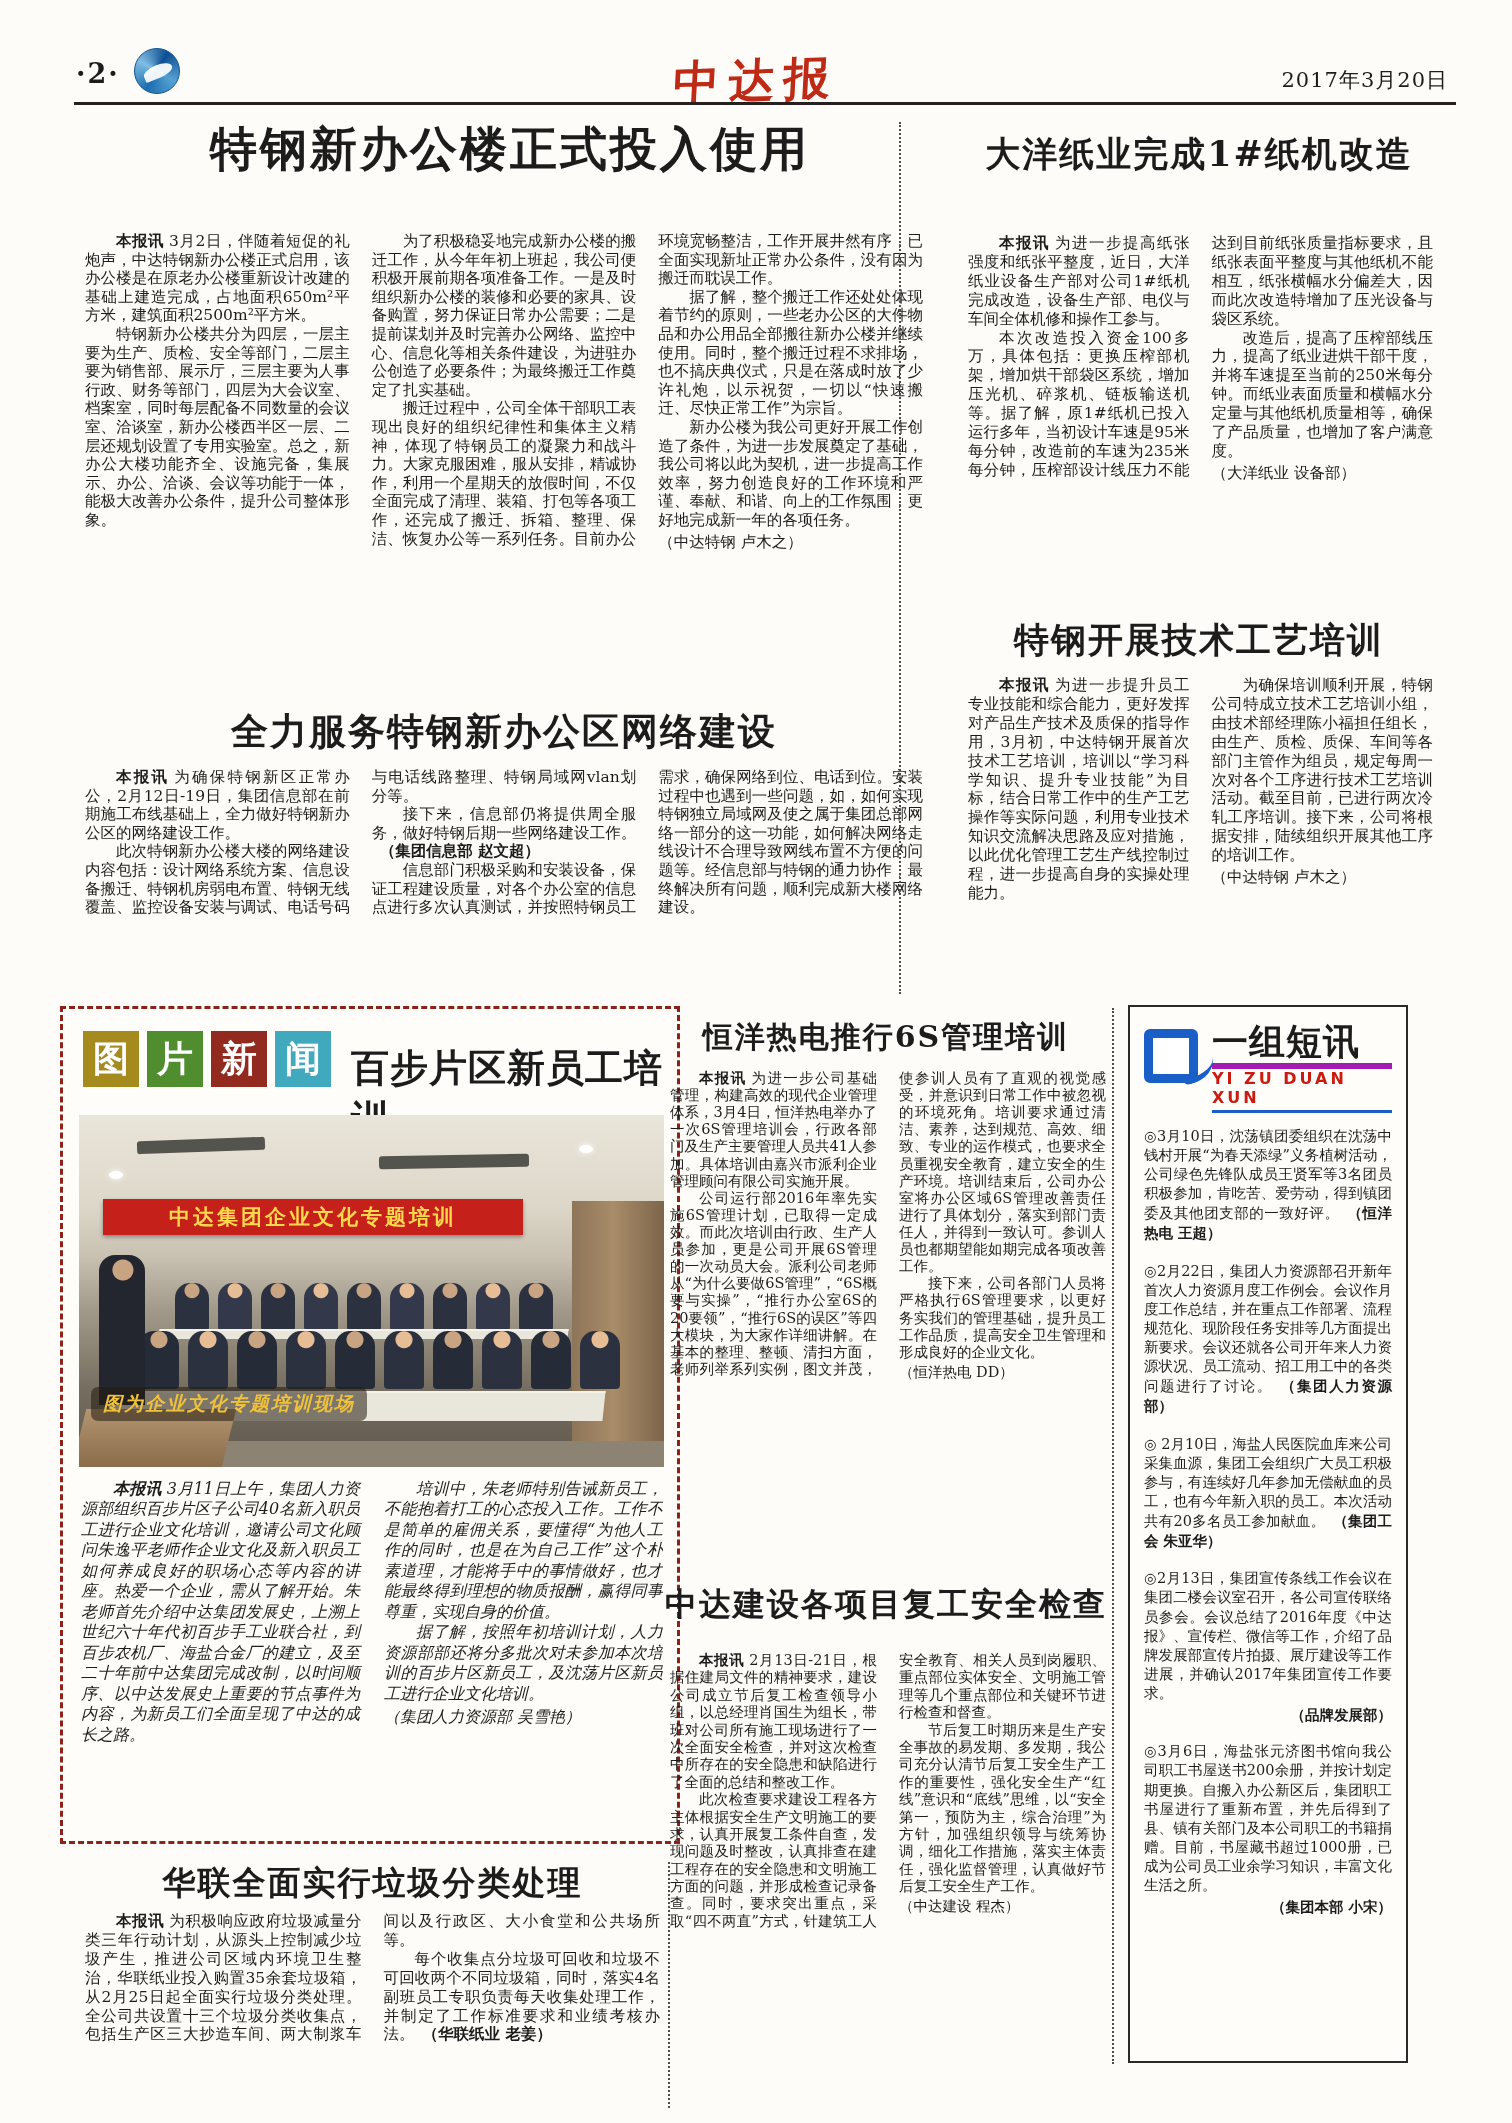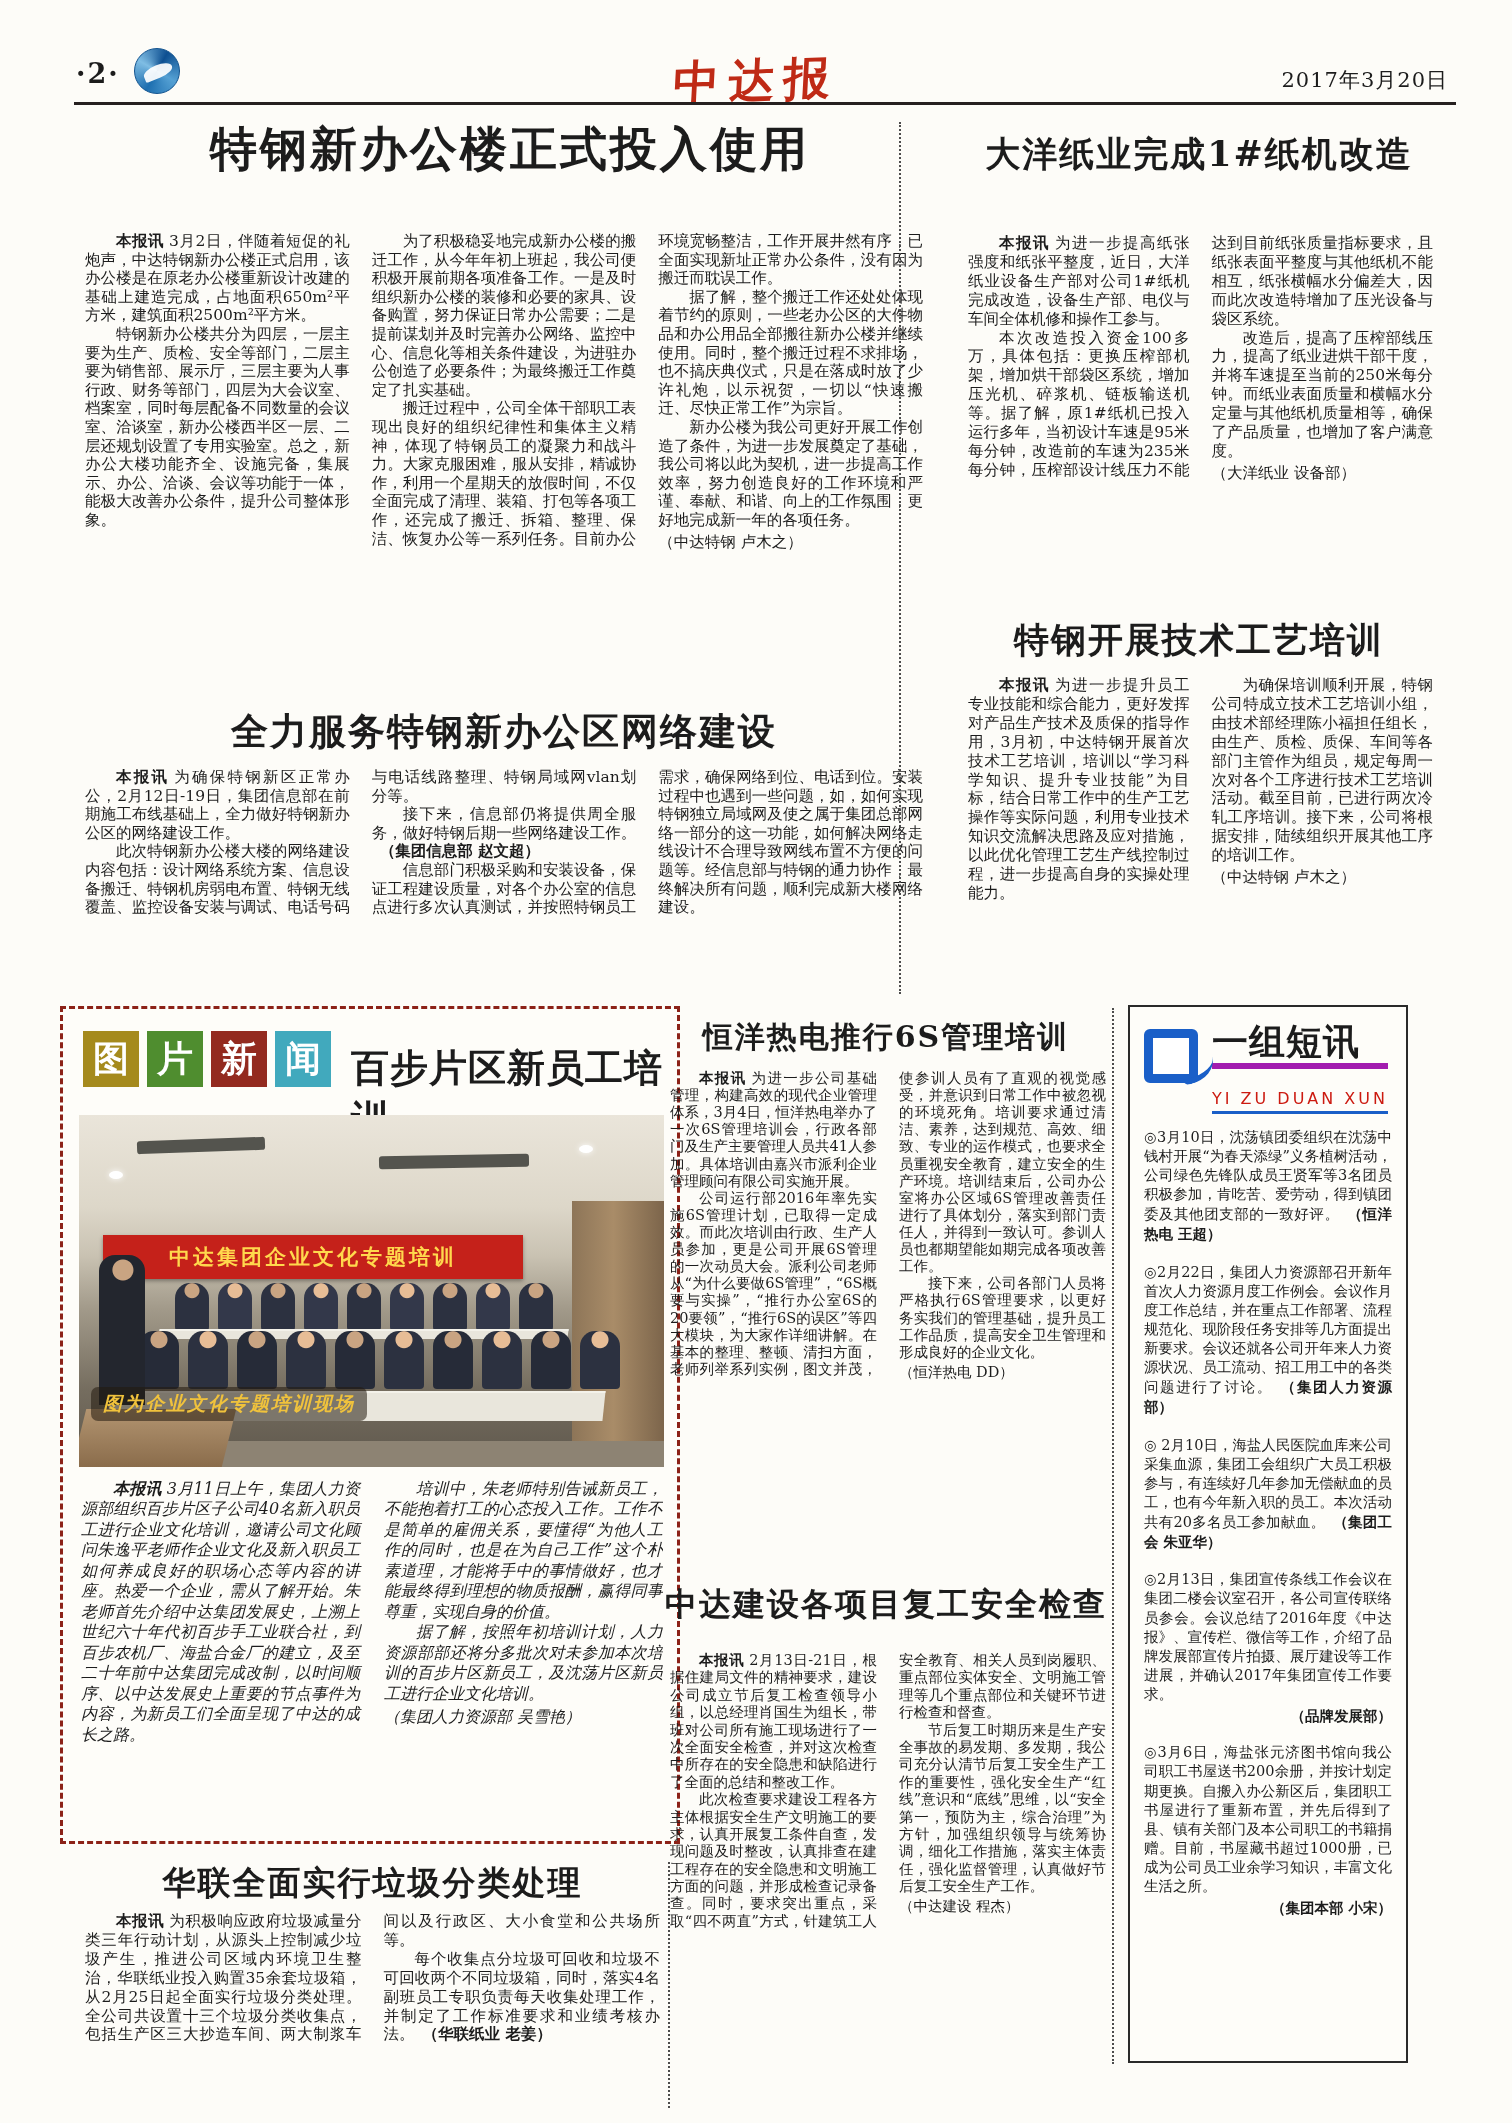--- a/index.html
+++ b/index.html
@@ -62,23 +62,23 @@
   .p-title{position:absolute;left:288px;top:34px;font-size:38px;font-weight:bold;letter-spacing:1px;}
 
   .photo{position:absolute;left:16px;top:106px;width:585px;height:352px;overflow:hidden;
      background:linear-gradient(#eae5da 0%,#ddd7c9 26%,#c9c2b2 40%,#a29a8a 55%,#756d5f 78%,#5e574c 100%);}
   .vent{position:absolute;height:13px;background:#54544e;border-radius:3px;}
   .v1{left:58px;top:24px;width:128px;transform:rotate(-2deg);}
   .v2{left:300px;top:40px;width:150px;transform:rotate(-1deg);}
   .spot{position:absolute;width:14px;height:8px;border-radius:50%;background:#fff;box-shadow:0 0 6px #fff;}
   .ph-wall{position:absolute;right:0;top:86px;width:92px;bottom:0;
      background:linear-gradient(90deg,#8d7558,#a98c68 45%,#7c654b);}
-  .banner{position:absolute;left:24px;top:84px;width:420px;height:44px;background:#c5211a;
+  .banner{position:absolute;left:24px;top:84px;width:420px;height:36px;background:#c5211a;
      color:#ffd84d;font-weight:bold;font-size:21px;letter-spacing:3px;display:flex;
-     align-items:center;justify-content:center;box-shadow:0 2px 4px rgba(0,0,0,.35);margin-top:36px;}
+     align-items:center;justify-content:center;box-shadow:0 2px 4px rgba(0,0,0,.35);}
   .row-people{position:absolute;display:flex;gap:9px;}
   .rp1{left:96px;top:168px;}
   .rp2{left:60px;top:216px;}
   .row-people i{display:block;width:34px;height:48px;border-radius:15px 15px 4px 4px;
      background:radial-gradient(circle at 50% 16%, #c9a482 0 7px, #2c3140 8px);}
   .rp2 i{width:40px;height:58px;background:radial-gradient(circle at 50% 15%, #c9a482 0 8px, #262b38 9px);}
   .row-people i:nth-child(2n){filter:brightness(1.15);}
   .tbl{position:absolute;background:#e9e6dc;border-top:2px solid #f4f2ea;}
   .t1{left:80px;top:214px;right:96px;height:10px;transform:skewX(-8deg);}
   .t2{left:30px;top:276px;right:60px;height:30px;transform:skewX(-6deg);}
@@ -109,22 +109,22 @@
   .sbox{left:1128px;top:1005px;width:280px;height:1058px;border:2px solid #2a2a2a;
         background:#fefdf9;padding:16px 14px;}
   .slogo{display:flex;align-items:flex-start;margin-bottom:14px;}
   .sicon{position:relative;width:54px;height:54px;border:9px solid #1a5fc8;border-radius:6px;
          background:#fff;flex:0 0 auto;margin-top:6px;}
   .sicon::after{content:"";position:absolute;right:-26px;bottom:-8px;width:34px;height:20px;
          border-bottom:6px solid #1a5fc8;border-radius:0 0 90% 20%;transform:rotate(-14deg);}
   .stxt{margin-left:14px;}
   .stitle{font-size:36px;font-weight:bold;letter-spacing:1px;border-bottom:6px solid #a21caf;
           padding-bottom:2px;line-height:1.05;}
-  .ssub{color:#cc1a10;font-weight:normal;font-size:16px;letter-spacing:3px;
-        border-bottom:3px solid #1a5fc8;padding:20px 0 3px;
+  .ssub{color:#cc1a10;font-weight:bold;font-size:16px;letter-spacing:3px;
+        border-bottom:3px solid #1a5fc8;padding:0 0 3px;
         font-family:"DejaVu Sans","Liberation Sans",sans-serif;}
   .s-item{margin:0 0 18px;font-size:14.5px;line-height:1.32;text-align:justify;}
 </style>
 </head>
 <body>
 
 <div id="page">
 
   <div class="abs pageno">·2·</div>
   <div class="abs brandlogo"></div>

